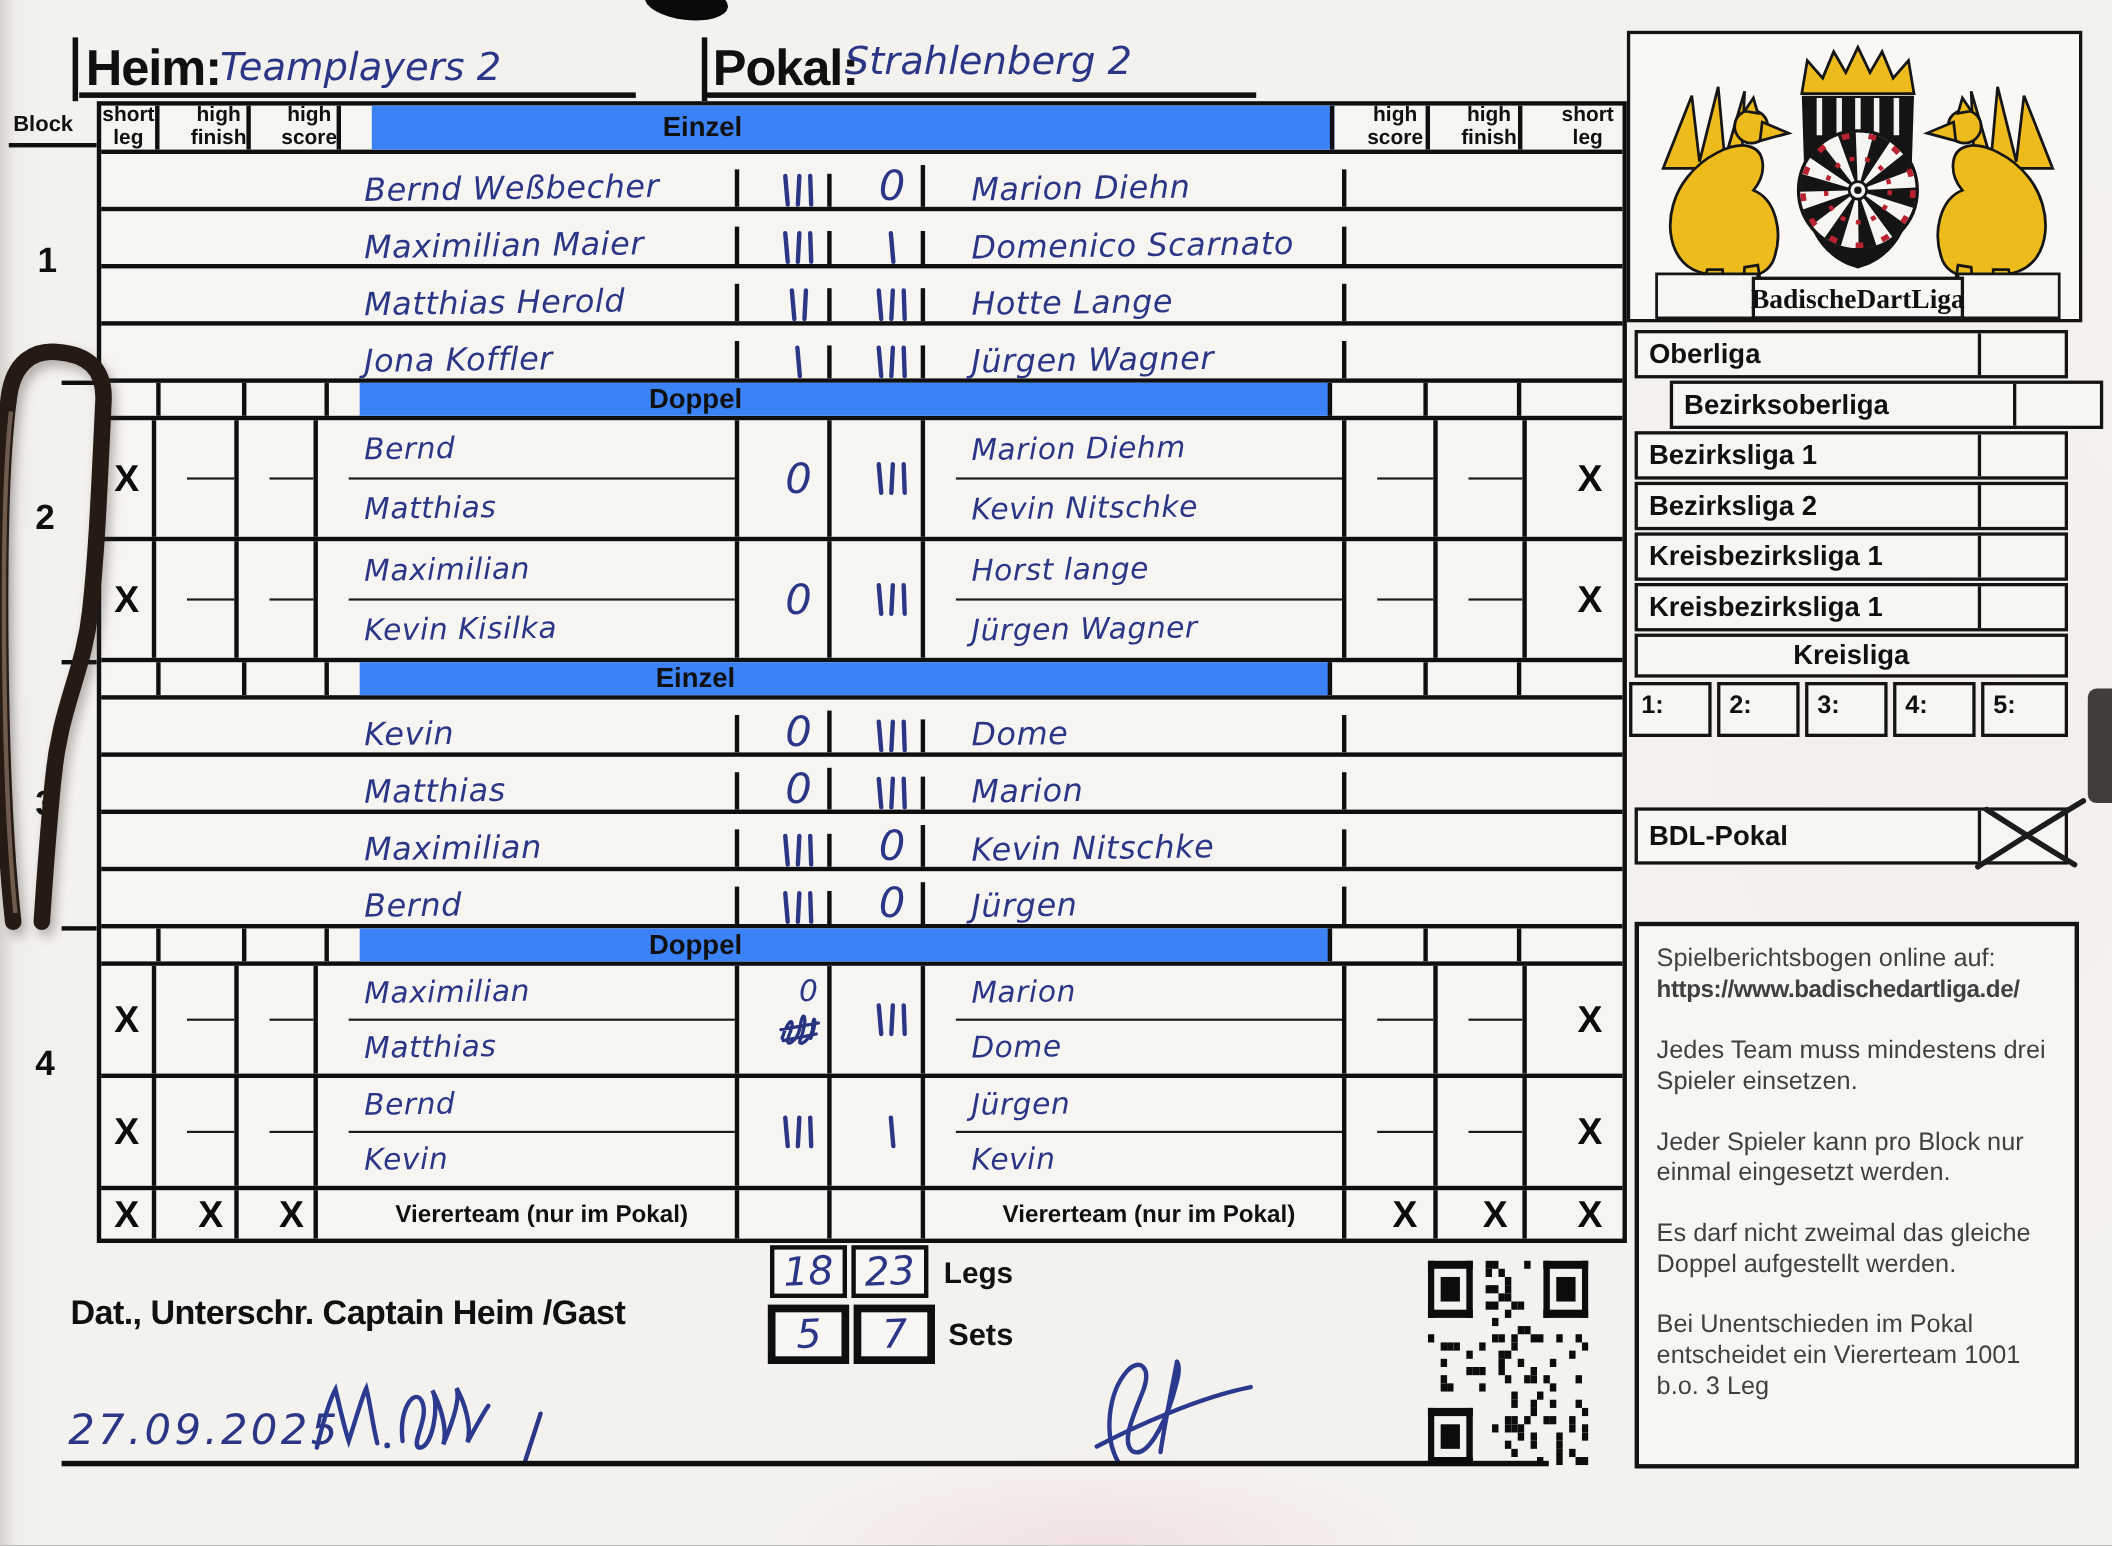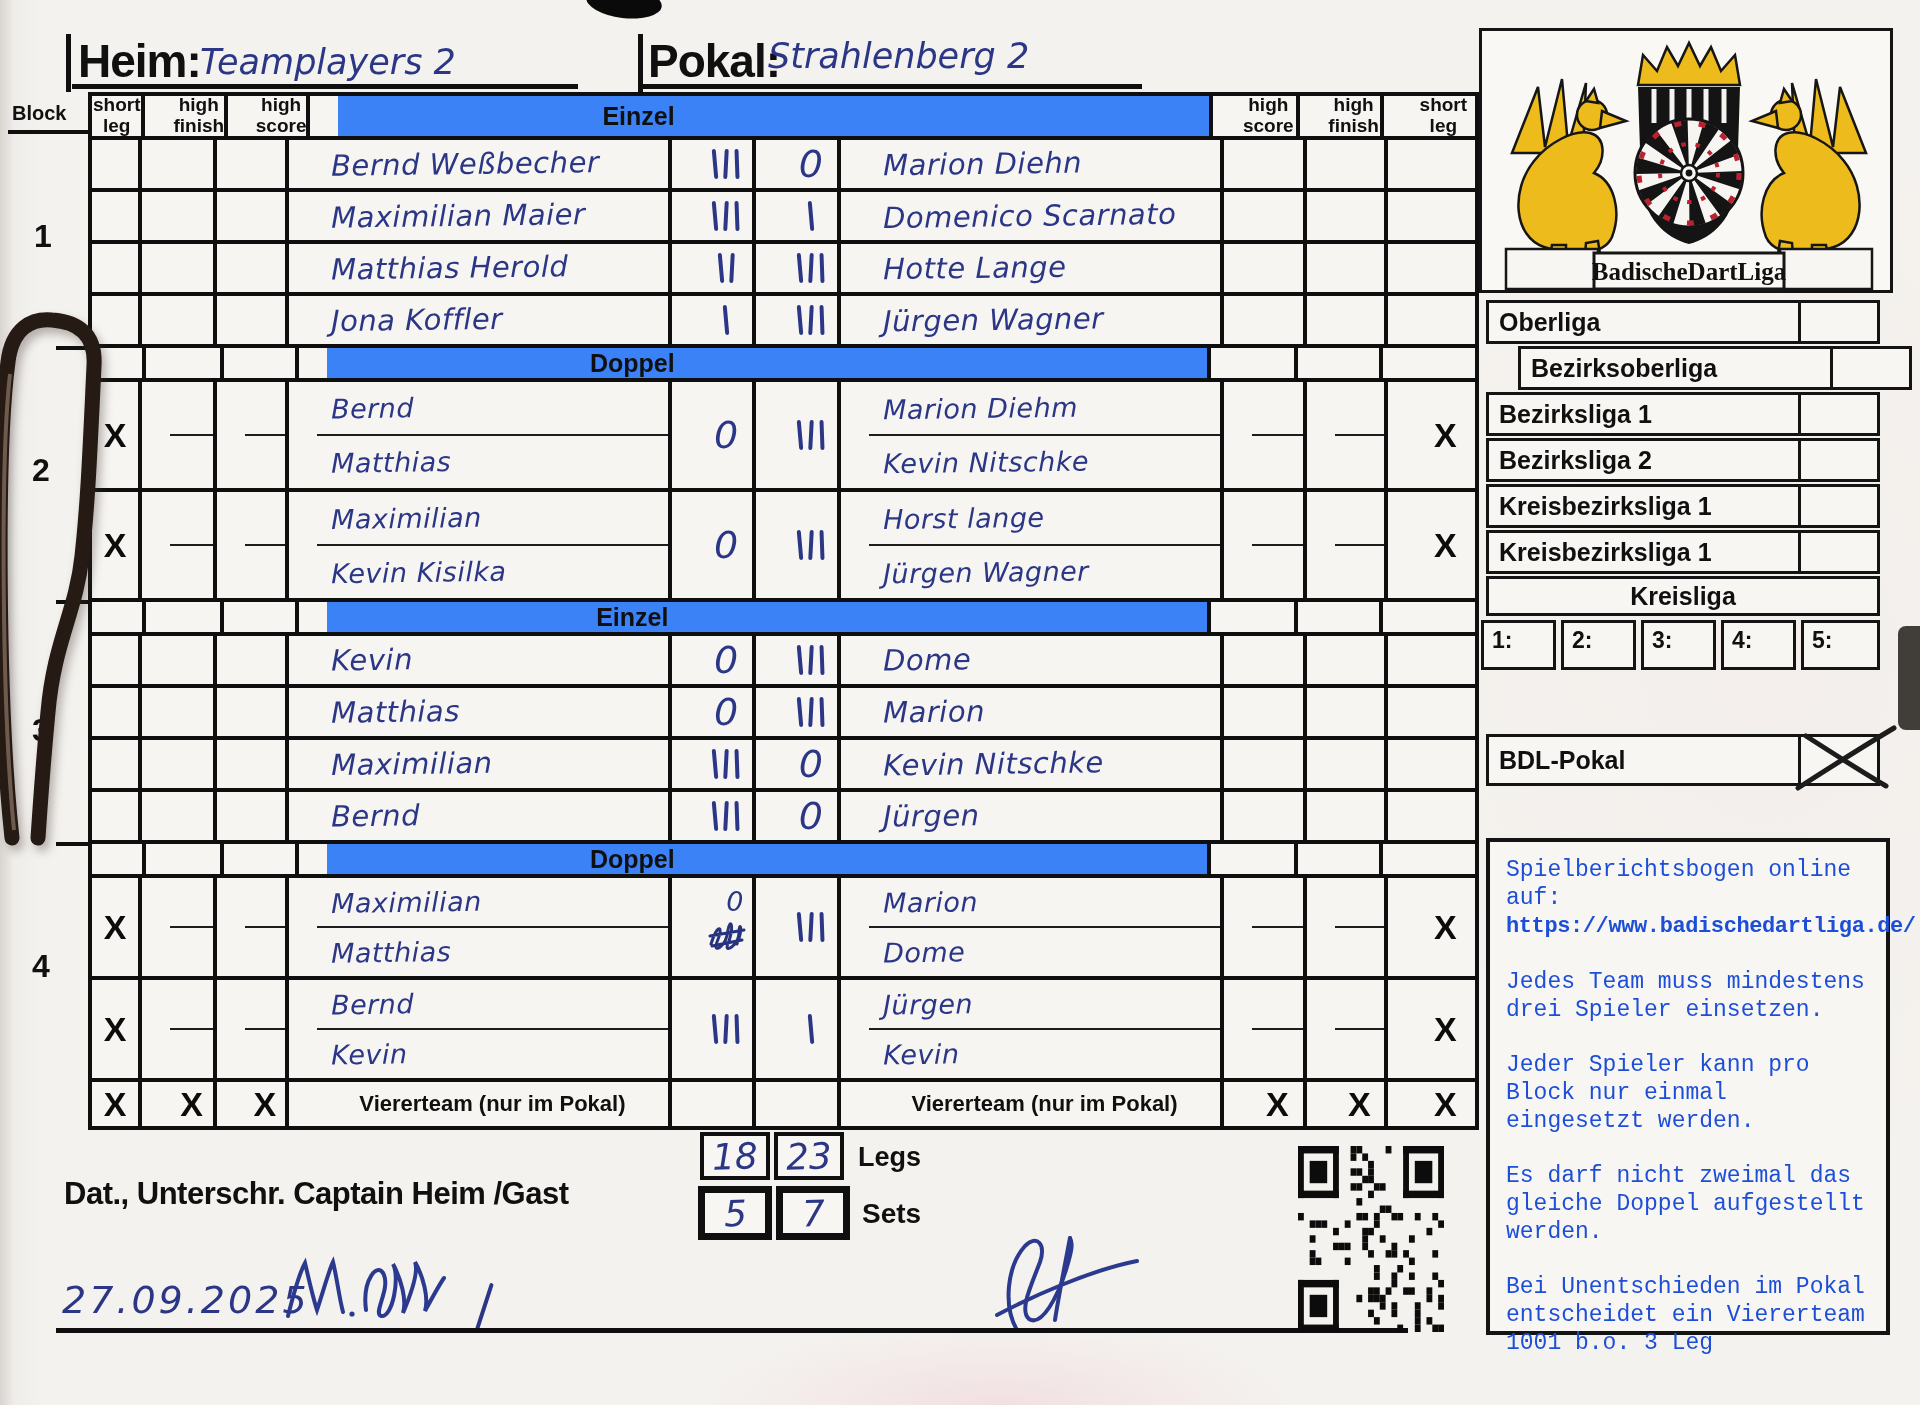--- a/index.html
+++ b/index.html
@@ -14,21 +14,21 @@
   
   .hw{font-family:"DejaVu Sans",sans-serif;font-style:italic;color:#2b3786;white-space:nowrap;}
   .n{font-size:29px;letter-spacing:.5px;transform:rotate(-.8deg);padding-left:14px;}
   .n2{font-size:27px;}
   .dz{font-size:38px;line-height:1;}
   .tk{display:inline-block;width:4px;height:30px;background:#2b3786;border-radius:2px;}
   
   .table{position:absolute;left:88px;top:92px;width:1391px;border:4px solid #0f0f0f;box-sizing:border-box;background:#f7f5f2;}
   .row{display:flex;border-bottom:4px solid #0f0f0f;gap:28px;}
   .row:last-child{border-bottom:none;}
-  .r40{height:40px;}.r48{height:48px;}.r30{height:30px;}.r44{height:44px;}
+  .r40{height:40px;}.r48{height:48px;align-items:flex-end;}.r30{height:30px;}.r44{height:44px;}
   .p106{height:106px;}.p98{height:98px;}
   .c{border-right:4px solid #0f0f0f;box-sizing:border-box;position:relative;}
   .w-sl{width:61px;}.w-hf{width:56px;}.w-hs{width:54px;}
   .w-hn{width:435px;}.w-sc{width:69px;}.w-gn{width:435px;}
   .w-ghs{width:67px;}.w-ghf{width:64px;}.w-gsl{width:73px;border-right:none;}
   .w-band{width:1008px;}
   .hcell{display:flex;flex-direction:column;align-items:center;justify-content:center;
     font-size:19px;font-weight:600;line-height:1.08;}
   .bandcell{display:flex;align-items:center;justify-content:center;background:#3b82f6;}
   .bandlabel{font-weight:bold;font-size:25px;transform:translateX(-135px);}
@@ -58,21 +58,21 @@
   .datlabel{font-size:31px;font-weight:bold;letter-spacing:-.5px;}
   .datehw{font-size:38px;letter-spacing:3px;}
   .slash{width:4px;height:52px;background:#2b3786;transform:rotate(18deg);border-radius:2px;}
   
   .logobox{border:3px solid #141414;background:#faf8f5;box-sizing:border-box;}
   .lrow{display:flex;border:3px solid #141414;box-sizing:border-box;background:#f8f6f3;align-items:stretch;}
   .lrow .lab{flex:1;display:flex;align-items:center;font-size:25px;font-weight:600;padding-left:10px;border-right:3px solid #141414;}
   .lrow .chk{width:76px;}
   .kl-head{border:3px solid #141414;box-sizing:border-box;display:flex;align-items:center;justify-content:center;font-size:25px;font-weight:600;background:#f8f6f3;}
   .slot{border:3px solid #141414;box-sizing:border-box;font-size:23px;font-weight:600;padding:4px 0 0 8px;background:#f8f6f3;}
-  .infobox{border:4px solid #141414;box-sizing:border-box;background:#f8f6f3;padding:14px 16px;font-size:23px;line-height:1.22;color:#1d4ed8;font-family:Liberation Mono, monospace;}
+  .infobox{border:4px solid #141414;box-sizing:border-box;background:#f8f6f3;padding:14px 16px;font-size:23px;line-height:1.22;color:#404040;}
   .infobox p{margin:0 0 27px 0;}
   .url{font-weight:bold;font-size:22px;letter-spacing:-.4px;}
   .qr{position:absolute;fill:#0c0c0c;}
   .topblob{width:76px;height:32px;background:#0a0a0a;border-radius:50%;transform:rotate(7deg);}
   .edgeblob{background:#413d39;border-radius:8px 0 0 8px;}
 </style>
 </head>
 <body>
 
 <div class="page">

